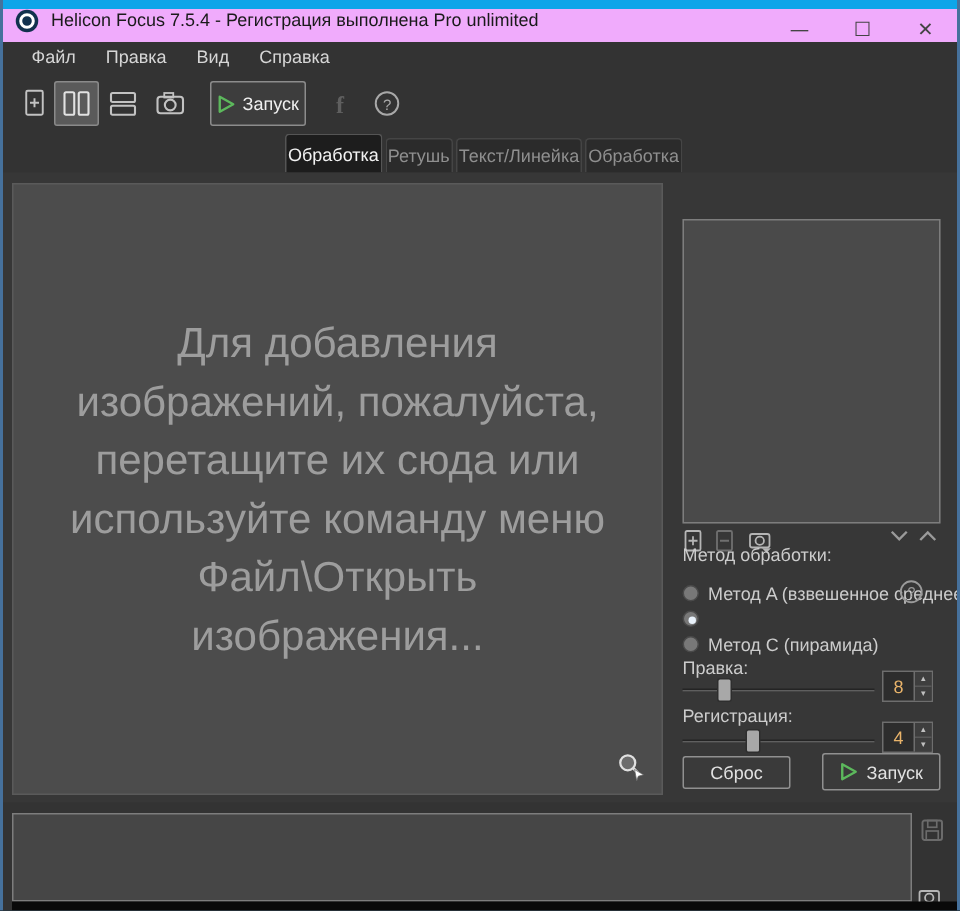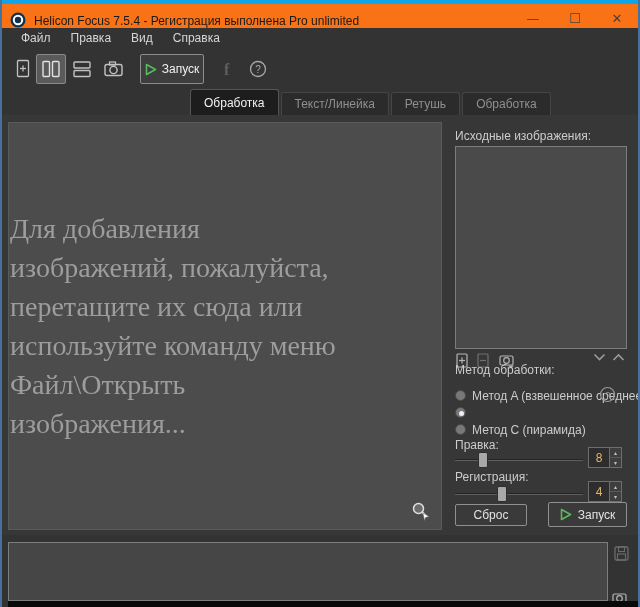--- a/index.html
+++ b/index.html
@@ -9,22 +9,22 @@
   .window {
     position:relative; width:640px; height:607px; overflow:hidden;
     background:#373737;
     border-left:2px solid #46719c; border-right:2px solid #46719c;
     box-shadow:0 0 0 1px #2c4a66;
   }
 
   
   .titlebar {
     position:absolute; left:0; top:0; right:0; height:28px;
-    background:#f97316; display:flex; align-items:flex-end;
-    border-top:4px solid #0ea5e9;
+    background:#f0abfc; display:flex; align-items:flex-start;
+    border-top:6px solid #0ea5e9;
   }
   .titlebar .app-logo { margin-left:8px; width:16px; height:16px; }
   .titlebar .title-text {
     margin-left:8px; font-size:12px; color:#1a1a1a; white-space:nowrap;
   }
   .win-controls { position:absolute; right:0; top:0; height:28px; display:flex; }
   .win-btn {
     width:42px; height:28px; display:flex; align-items:center; justify-content:center;
     color:#444; font-size:13px; font-family:"DejaVu Sans",sans-serif; cursor:default;
   }
@@ -52,40 +52,40 @@
     display:flex; align-items:center; justify-content:center; gap:5px;
     color:#f0f0f0; font-size:12px;
   }
 
   
   .tabbar {
     position:absolute; left:0; top:88px; right:0; height:27px;
     background:#333333; display:flex; align-items:flex-end; padding-left:188px;
   }
   .tab {
-    height:23px; padding:0 13px; display:flex; align-items:center;
+    height:23px; padding:0 1px; display:flex; align-items:center;
     font-size:12px; color:#8f8f8f; background:#2b2b2b;
     border:1px solid #454545; border-bottom:none;
     border-radius:3px 3px 0 0; margin-right:2px;
   }
   .tab.active {
     height:26px; background:#1d1d1d; color:#f2f2f2; border-color:#555;
   }
 
   
   .main { position:absolute; left:0; top:115px; right:0; height:420px; background:#373737; }
 
   .dropzone {
     position:absolute; left:6px; top:7px; width:434px; height:408px;
     background:#4c4c4c; border:1px solid #5a5a5a;
     display:flex; align-items:center; justify-content:center;
   }
   .drop-message {
-    width:430px; text-align:left; color:#9d9d9d;
-    font-family:Liberation Serif, serif;
+    width:430px; text-align:center; color:#9d9d9d;
+    font-family:Liberation Sans, sans-serif;
     font-size:28px; line-height:39px; white-space:pre-line;
   }
   .zoom-icon { position:absolute; right:10px; bottom:8px; }
 
   
   .rightpanel { position:absolute; left:446px; top:0; width:192px; height:420px; }
   .panel-label { position:absolute; left:7px; color:#cccccc; font-size:12px; }
 
   .source-list {
     position:absolute; left:7px; top:31px; width:172px; height:203px;
@@ -220,24 +220,24 @@
         <text x="6.3" y="13" font-size="10" fill="#a8a8a8" font-family="Liberation Sans, sans-serif">?</text>
       </svg>
     </div>
   </div>
 
   <div class="tabbar">
     <div class="tab active">
       <span>Обработка</span>
     </div>
     <div class="tab">
+      <span>Ретушь</span>
+    </div>
+    <div class="tab">
       <span>Текст/Линейка</span>
-    </div>
-    <div class="tab">
-      <span>Ретушь</span>
     </div>
     <div class="tab">
       <span>Обработка</span>
     </div>
   </div>
 
   <div class="main">
 
     <div class="dropzone">
       <div class="drop-message">Для добавления
@@ -249,21 +249,20 @@
       <div class="zoom-icon">
         <svg width="20" height="20" viewBox="0 0 20 20">
           <circle cx="7.5" cy="7.5" r="5" fill="rgba(255,255,255,0.18)" stroke="#e0e0e0" stroke-width="1.5"></circle>
           <line x1="11.2" y1="11.2" x2="15" y2="15" stroke="#e0e0e0" stroke-width="2"></line>
           <polygon points="12,12 18,15.5 14.5,16.5 13.5,19.5" fill="#ffffff" stroke="#666" stroke-width="0.5"></polygon>
         </svg>
       </div>
     </div>
 
     <div class="rightpanel">
-      <div class="panel-label" style="top:14px;">Исходные изображения:</div>
 
       <div class="source-list"></div>
 
       <div class="list-tools">
         <div class="lt-icon" style="left:1px;">
           <svg width="13" height="15" viewBox="0 0 13 15">
             <rect x="1" y="1" width="10" height="13" rx="1" fill="none" stroke="#b5b5b5" stroke-width="1.2"></rect>
             <line x1="6" y1="4.5" x2="6" y2="10.5" stroke="#b5b5b5" stroke-width="1.2"></line>
             <line x1="3" y1="7.5" x2="9" y2="7.5" stroke="#b5b5b5" stroke-width="1.2"></line>
           </svg>

